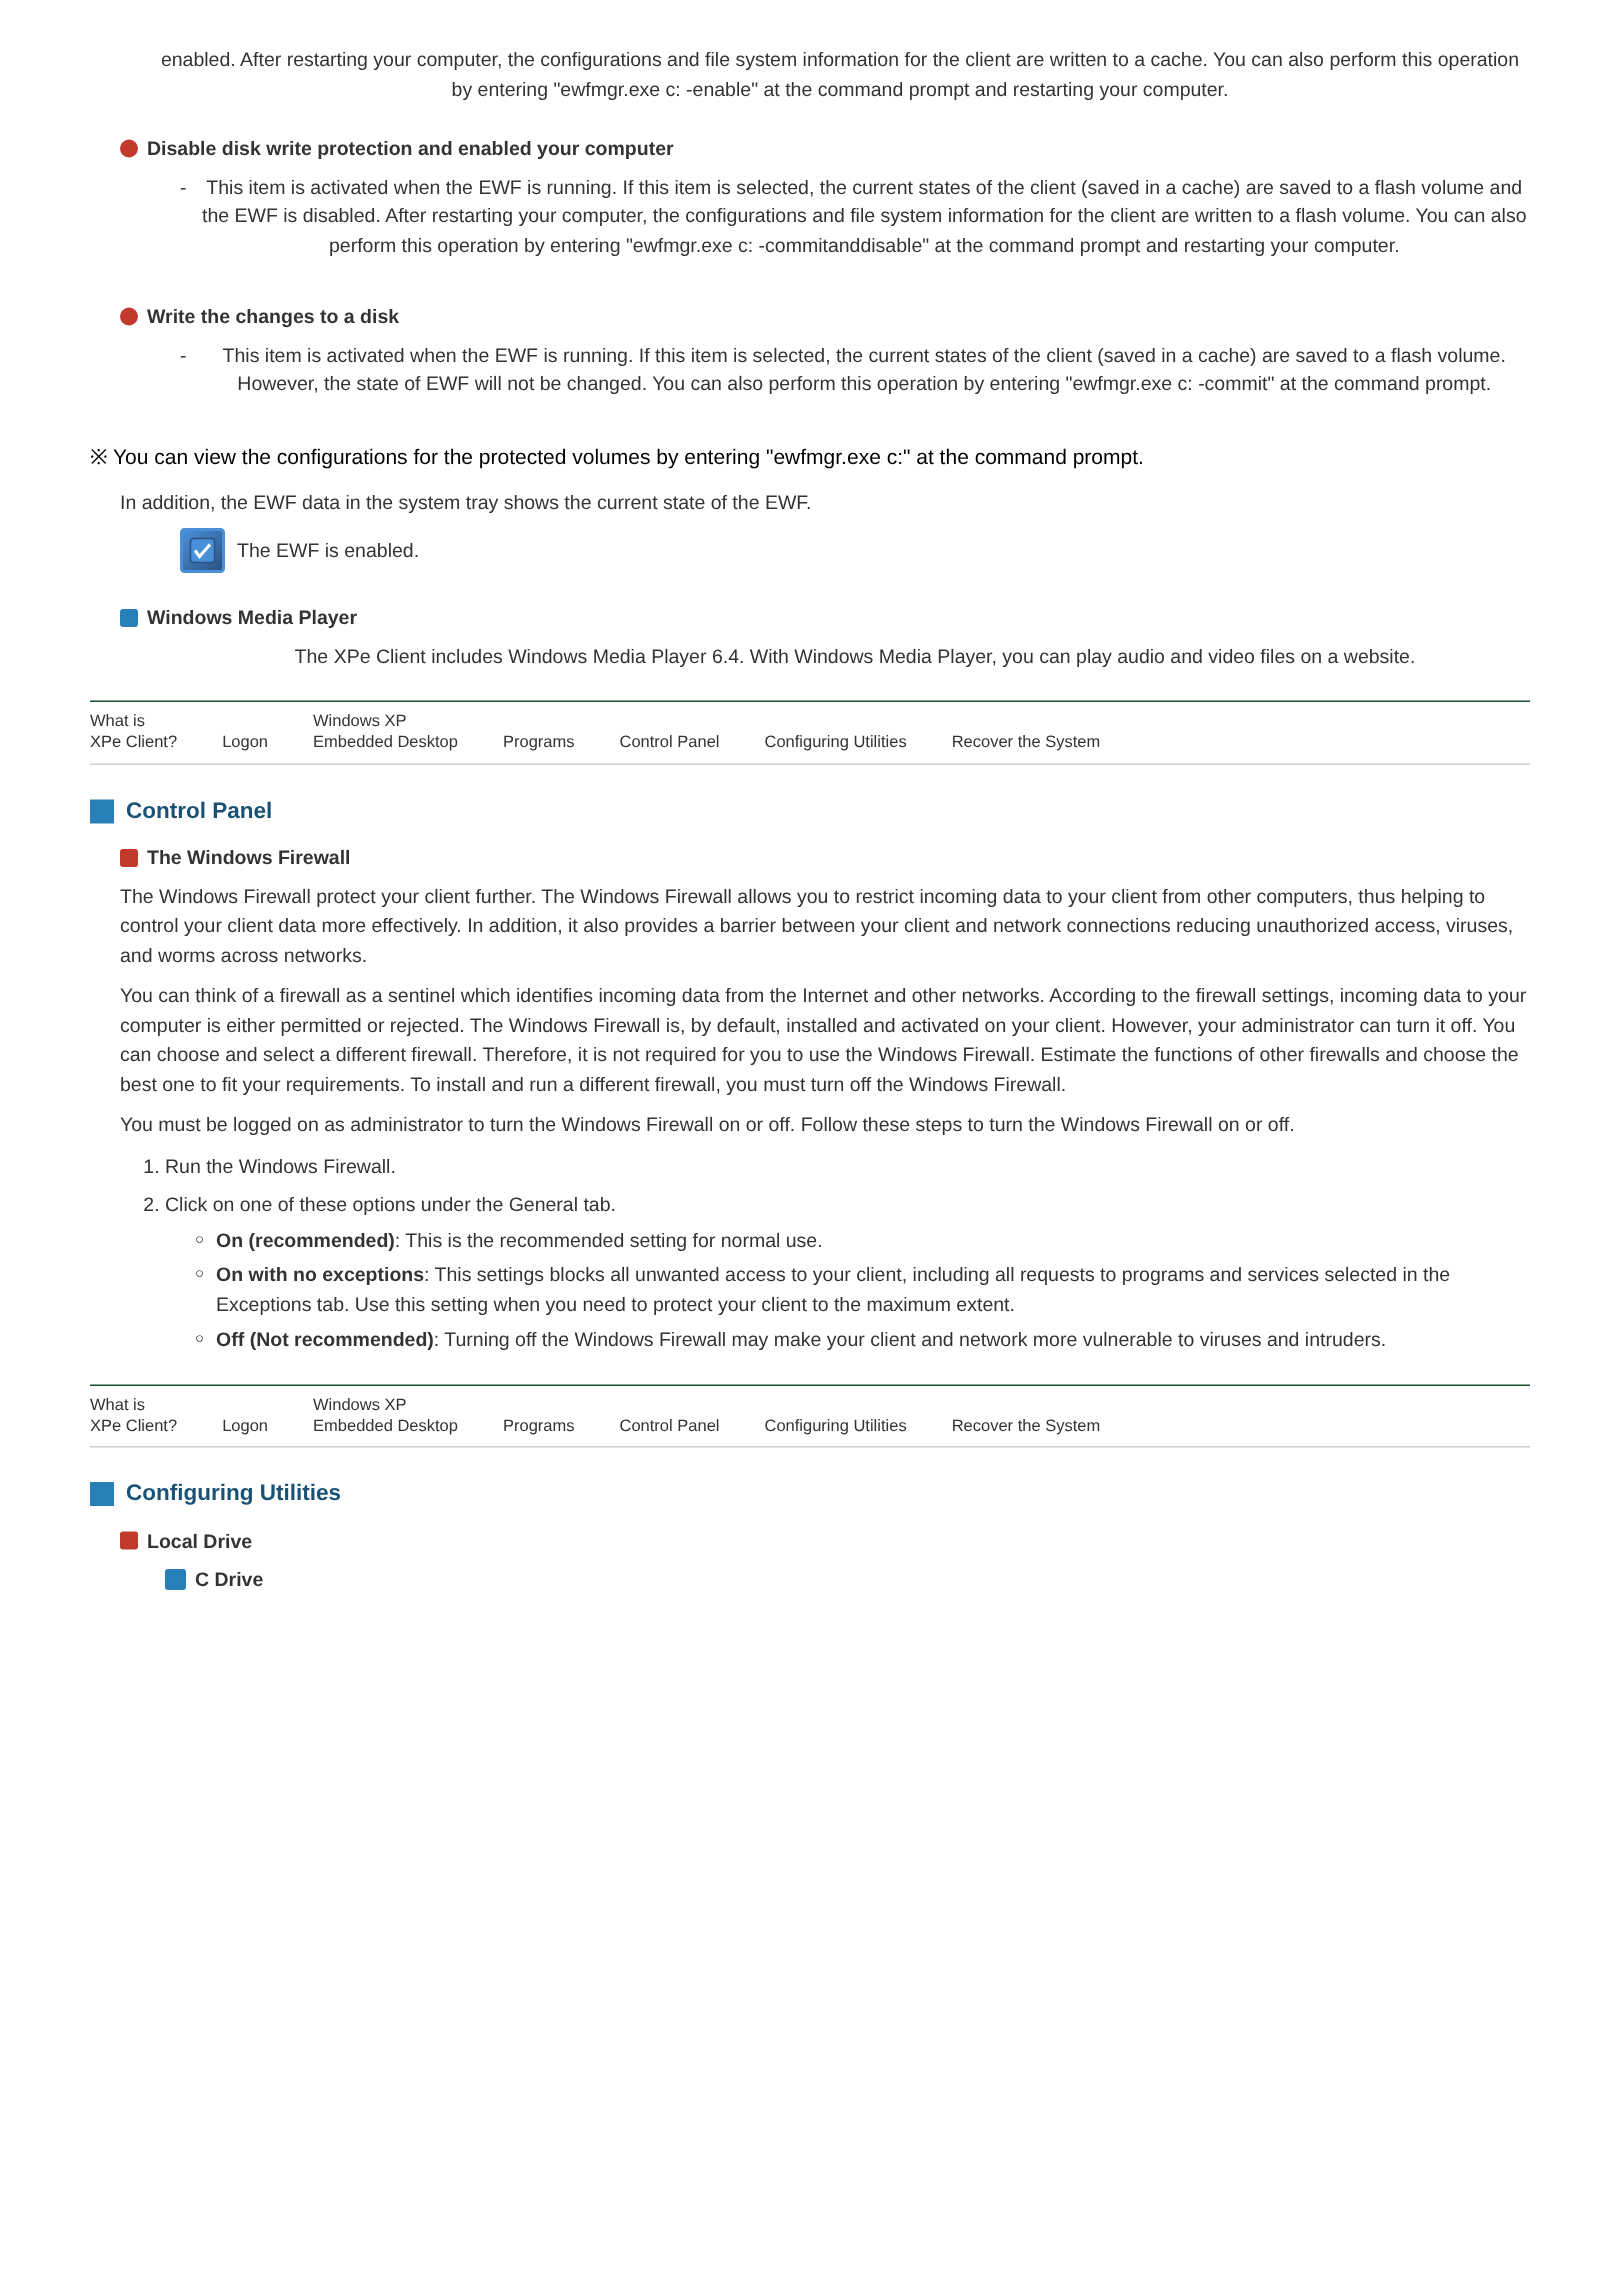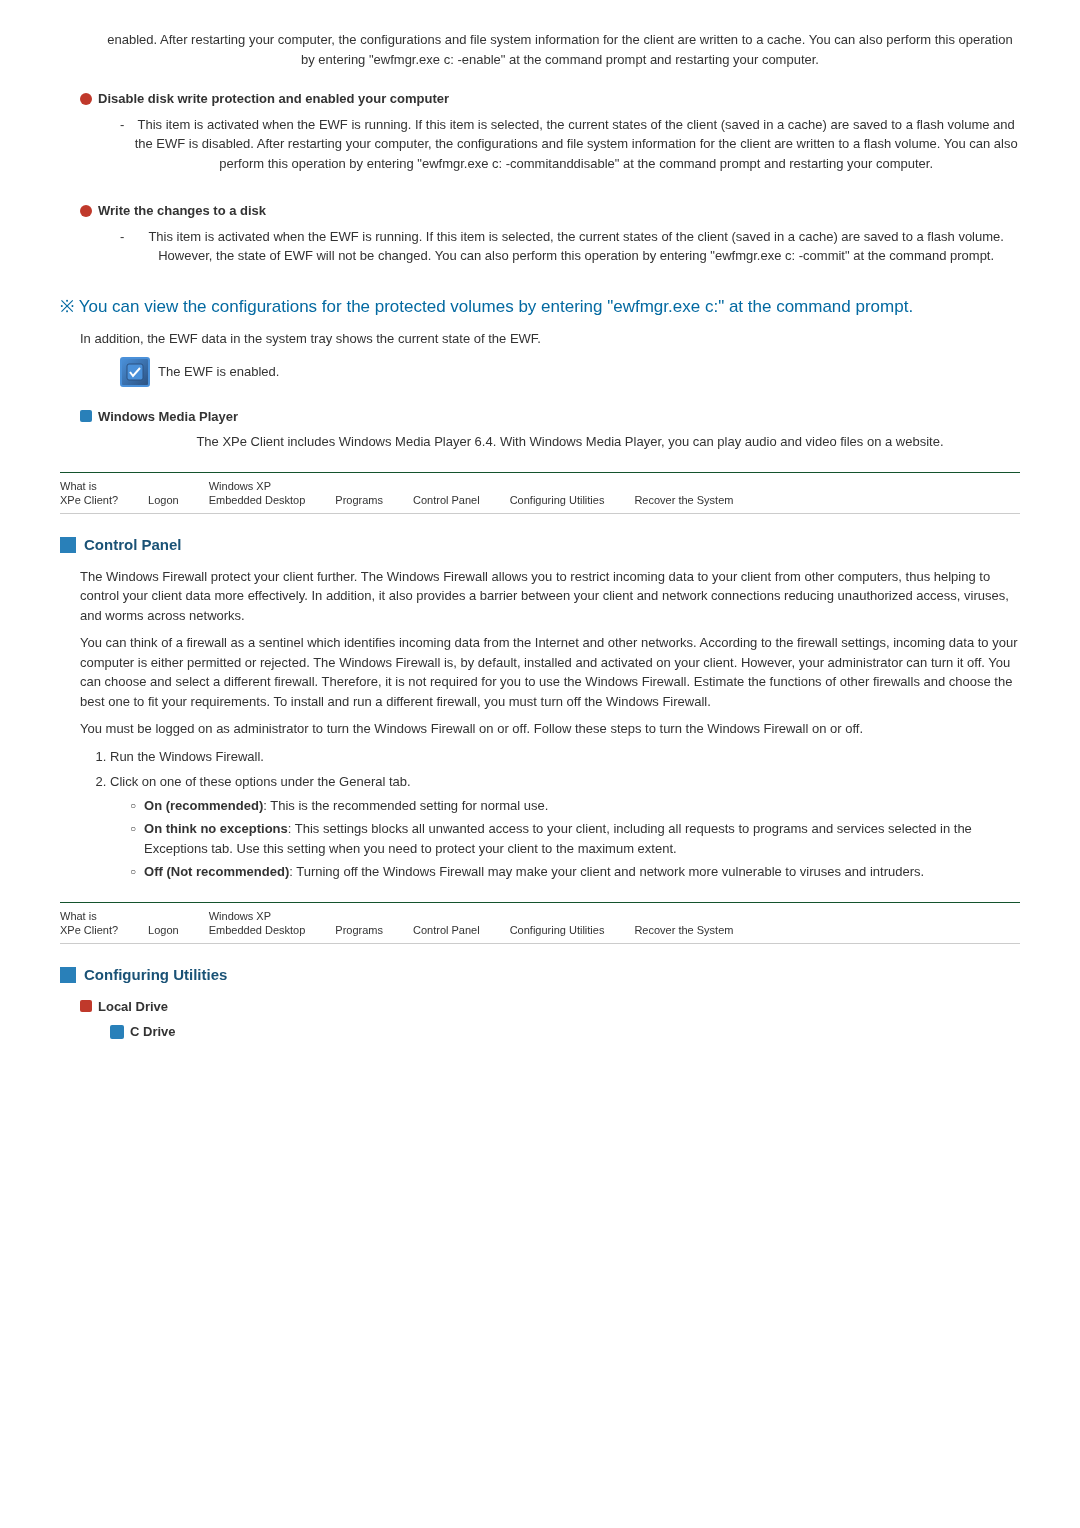--- a/index.html
+++ b/index.html
@@ -75,22 +75,22 @@
       display: flex;
       margin-bottom: 6px;
     }
 
     .dash {
       margin-right: 8px;
       flex-shrink: 0;
     }
 
     .note-orange {
-      color: #0369a1;
-      font-size: 17px;
+      color: #000000;
+      font-size: 14px;
       margin: 8px 0;
     }
 
     .icon-ewf {
       width: 30px;
       height: 30px;
       border: 2px solid #4a90d9;
       background: linear-gradient(135deg, #4a90d9 0%, #2c5282 100%);
       display: inline-flex;
       align-items: center;
@@ -282,41 +282,45 @@
       <div>Recover the System</div>
     </div>
   </div>
 
   <div class="section" style="margin-top: 16px;">
     <div class="section-header">
       <span style="display:inline-block; width:16px; height:16px; background:#2980b9; margin-right:8px; flex-shrink:0;"></span>
       <span class="section-header-text">Control Panel</span>
     </div>
 
+    <div class="subsection-header">
+      <span class="bullet-red-sq"></span>
+      <span class="subsection-text">The Windows Firewall</span>
+    </div>
 
     <div class="indent-1">
       <p>The Windows Firewall protect your client further. The Windows Firewall allows you to restrict incoming data to your client from other computers, thus helping to control your client data more effectively. In addition, it also provides a barrier between your client and network connections reducing unauthorized access, viruses, and worms across networks.</p>
       <p>You can think of a firewall as a sentinel which identifies incoming data from the Internet and other networks. According to the firewall settings, incoming data to your computer is either permitted or rejected. The Windows Firewall is, by default, installed and activated on your client. However, your administrator can turn it off. You can choose and select a different firewall. Therefore, it is not required for you to use the Windows Firewall. Estimate the functions of other firewalls and choose the best one to fit your requirements. To install and run a different firewall, you must turn off the Windows Firewall.</p>
       <p>You must be logged on as administrator to turn the Windows Firewall on or off. Follow these steps to turn the Windows Firewall on or off.</p>
 
       <ol>
         <li>
           <span>Run the Windows Firewall.</span>
         </li>
         <li>
           <span>Click on one of these options under the General tab.</span>
           <ul class="circle-list" style="margin-top:4px;">
             <li>
               <span>
                 <strong>On (recommended)</strong><span>: This is the recommended setting for normal use.</span>
               </span>
             </li>
             <li>
               <span>
-                <strong>On think no exceptions</strong><span>: This settings blocks all unwanted access to your client, including all requests to programs and services selected in the Exceptions tab. Use this setting when you need to protect your client to the maximum extent.</span>
+                <strong>On with no exceptions</strong><span>: This settings blocks all unwanted access to your client, including all requests to programs and services selected in the Exceptions tab. Use this setting when you need to protect your client to the maximum extent.</span>
               </span>
             </li>
             <li>
               <span>
                 <strong>Off (Not recommended)</strong><span>: Turning off the Windows Firewall may make your client and network more vulnerable to viruses and intruders.</span>
               </span>
             </li>
           </ul>
         </li>
       </ol>

